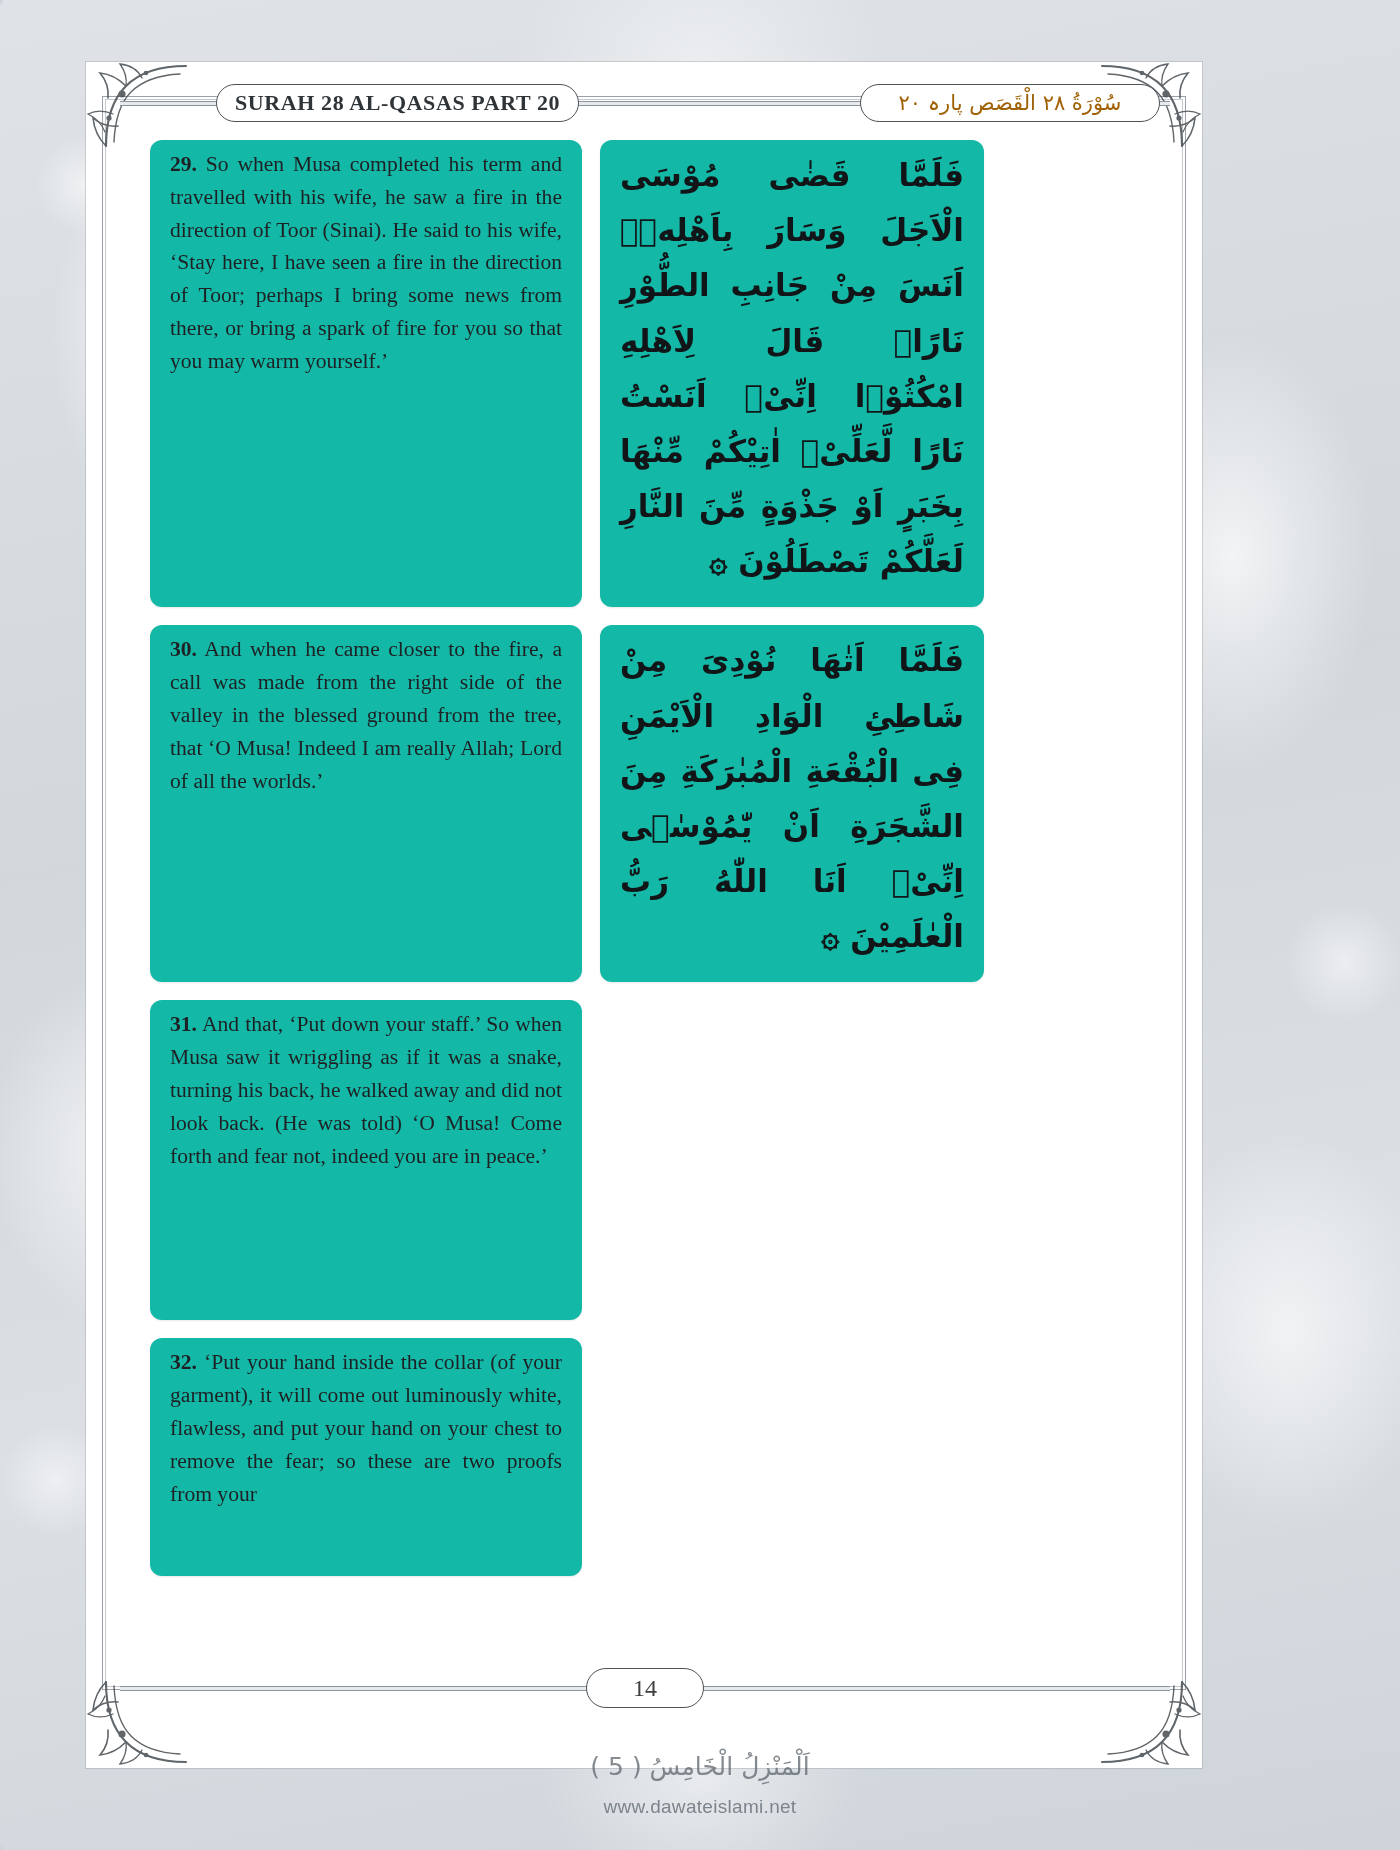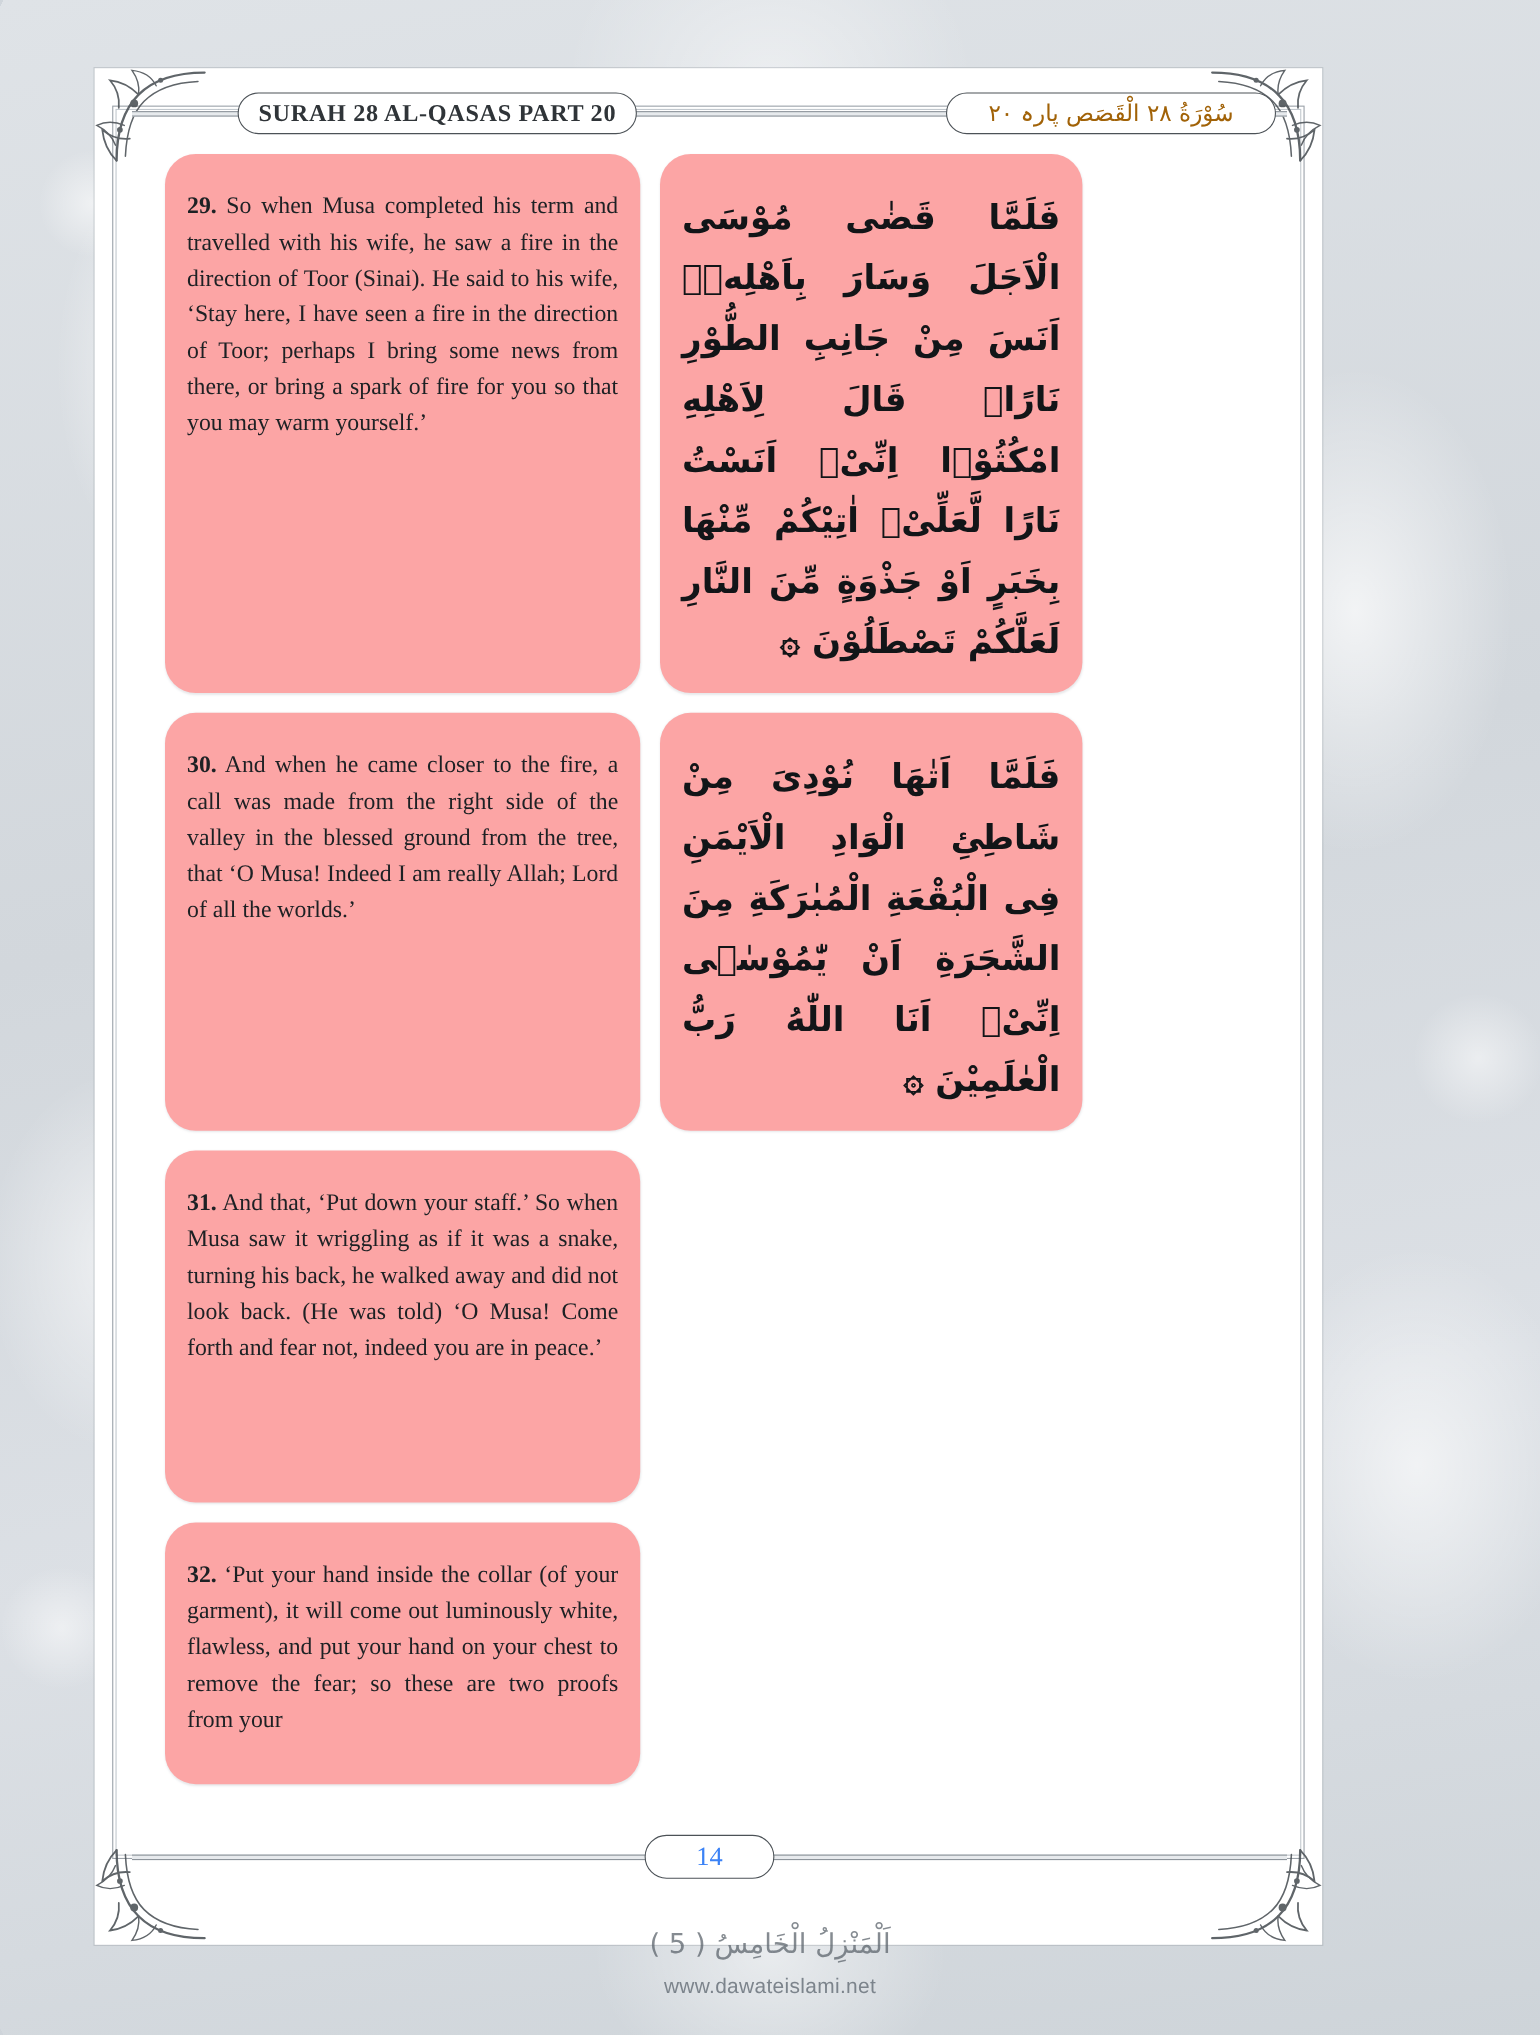--- a/index.html
+++ b/index.html
@@ -116,24 +116,24 @@
     position: absolute;
     left: 150px; top: 140px;
     width: 988px;
   }
   .verse-row {
     display: flex;
     gap: 18px;
     margin-bottom: 18px;
   }
   .panel {
-    background: #fca5a5;
-    border-radius: 28px;
+    background: #14b8a6;
+    border-radius: 12px;
     box-shadow: 0 1px 2px rgba(120,128,136,.18);
-    padding: 31px 20px 18px 20px;
+    padding: 8px 20px 18px 20px;
   }
   .panel.en { width: 432px; }
   .panel.ar { width: 384px; }
 
   .en-text {
     font-family: "Liberation Serif", serif;
     font-size: 21.6px;
     line-height: 1.52;
     color: #1d2124;
     text-align: justify;
@@ -179,21 +179,21 @@
     top: 0;
     width: 118px; height: 40px;
     border: 1.8px solid #4c5257;
     border-radius: 20px;
     background: #ffffff;
     display: flex; align-items: center; justify-content: center;
   }
   .page-num {
     font-family: "Liberation Serif", serif;
     font-size: 24px;
-    color: #3b82f6;
+    color: #404040;
   }
 
   .manzil {
     position: absolute;
     left: 0; right: 0; top: 1752px;
     text-align: center;
     direction: rtl;
     font-family: "DejaVu Sans", sans-serif;
     font-size: 25px;
     color: #5d656d;

